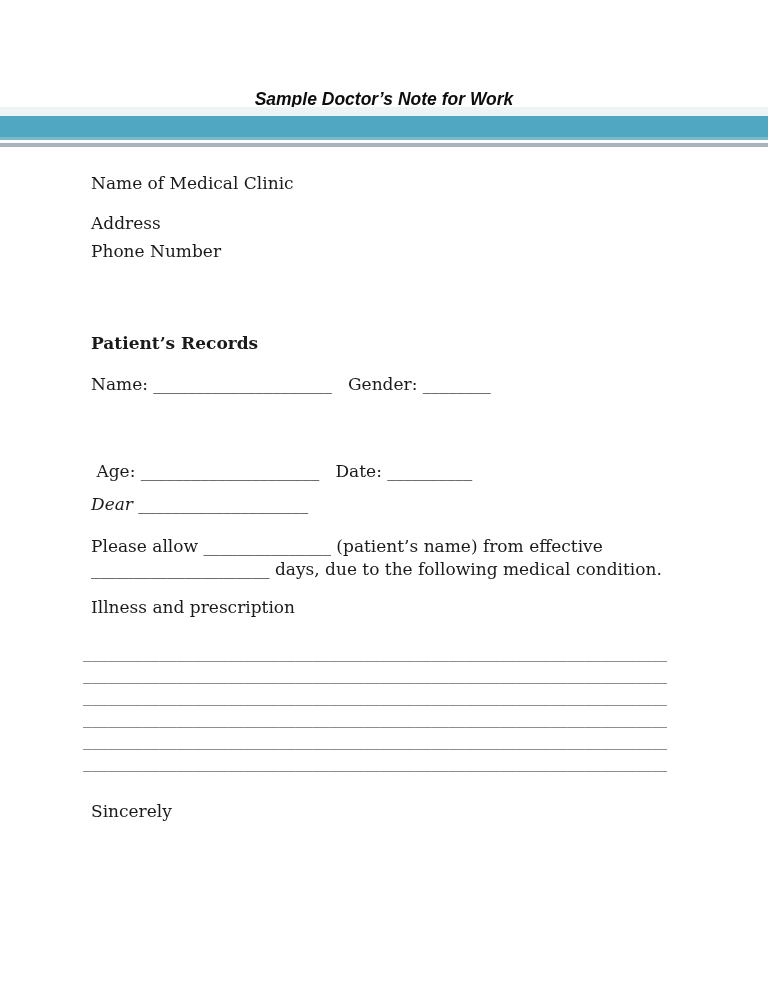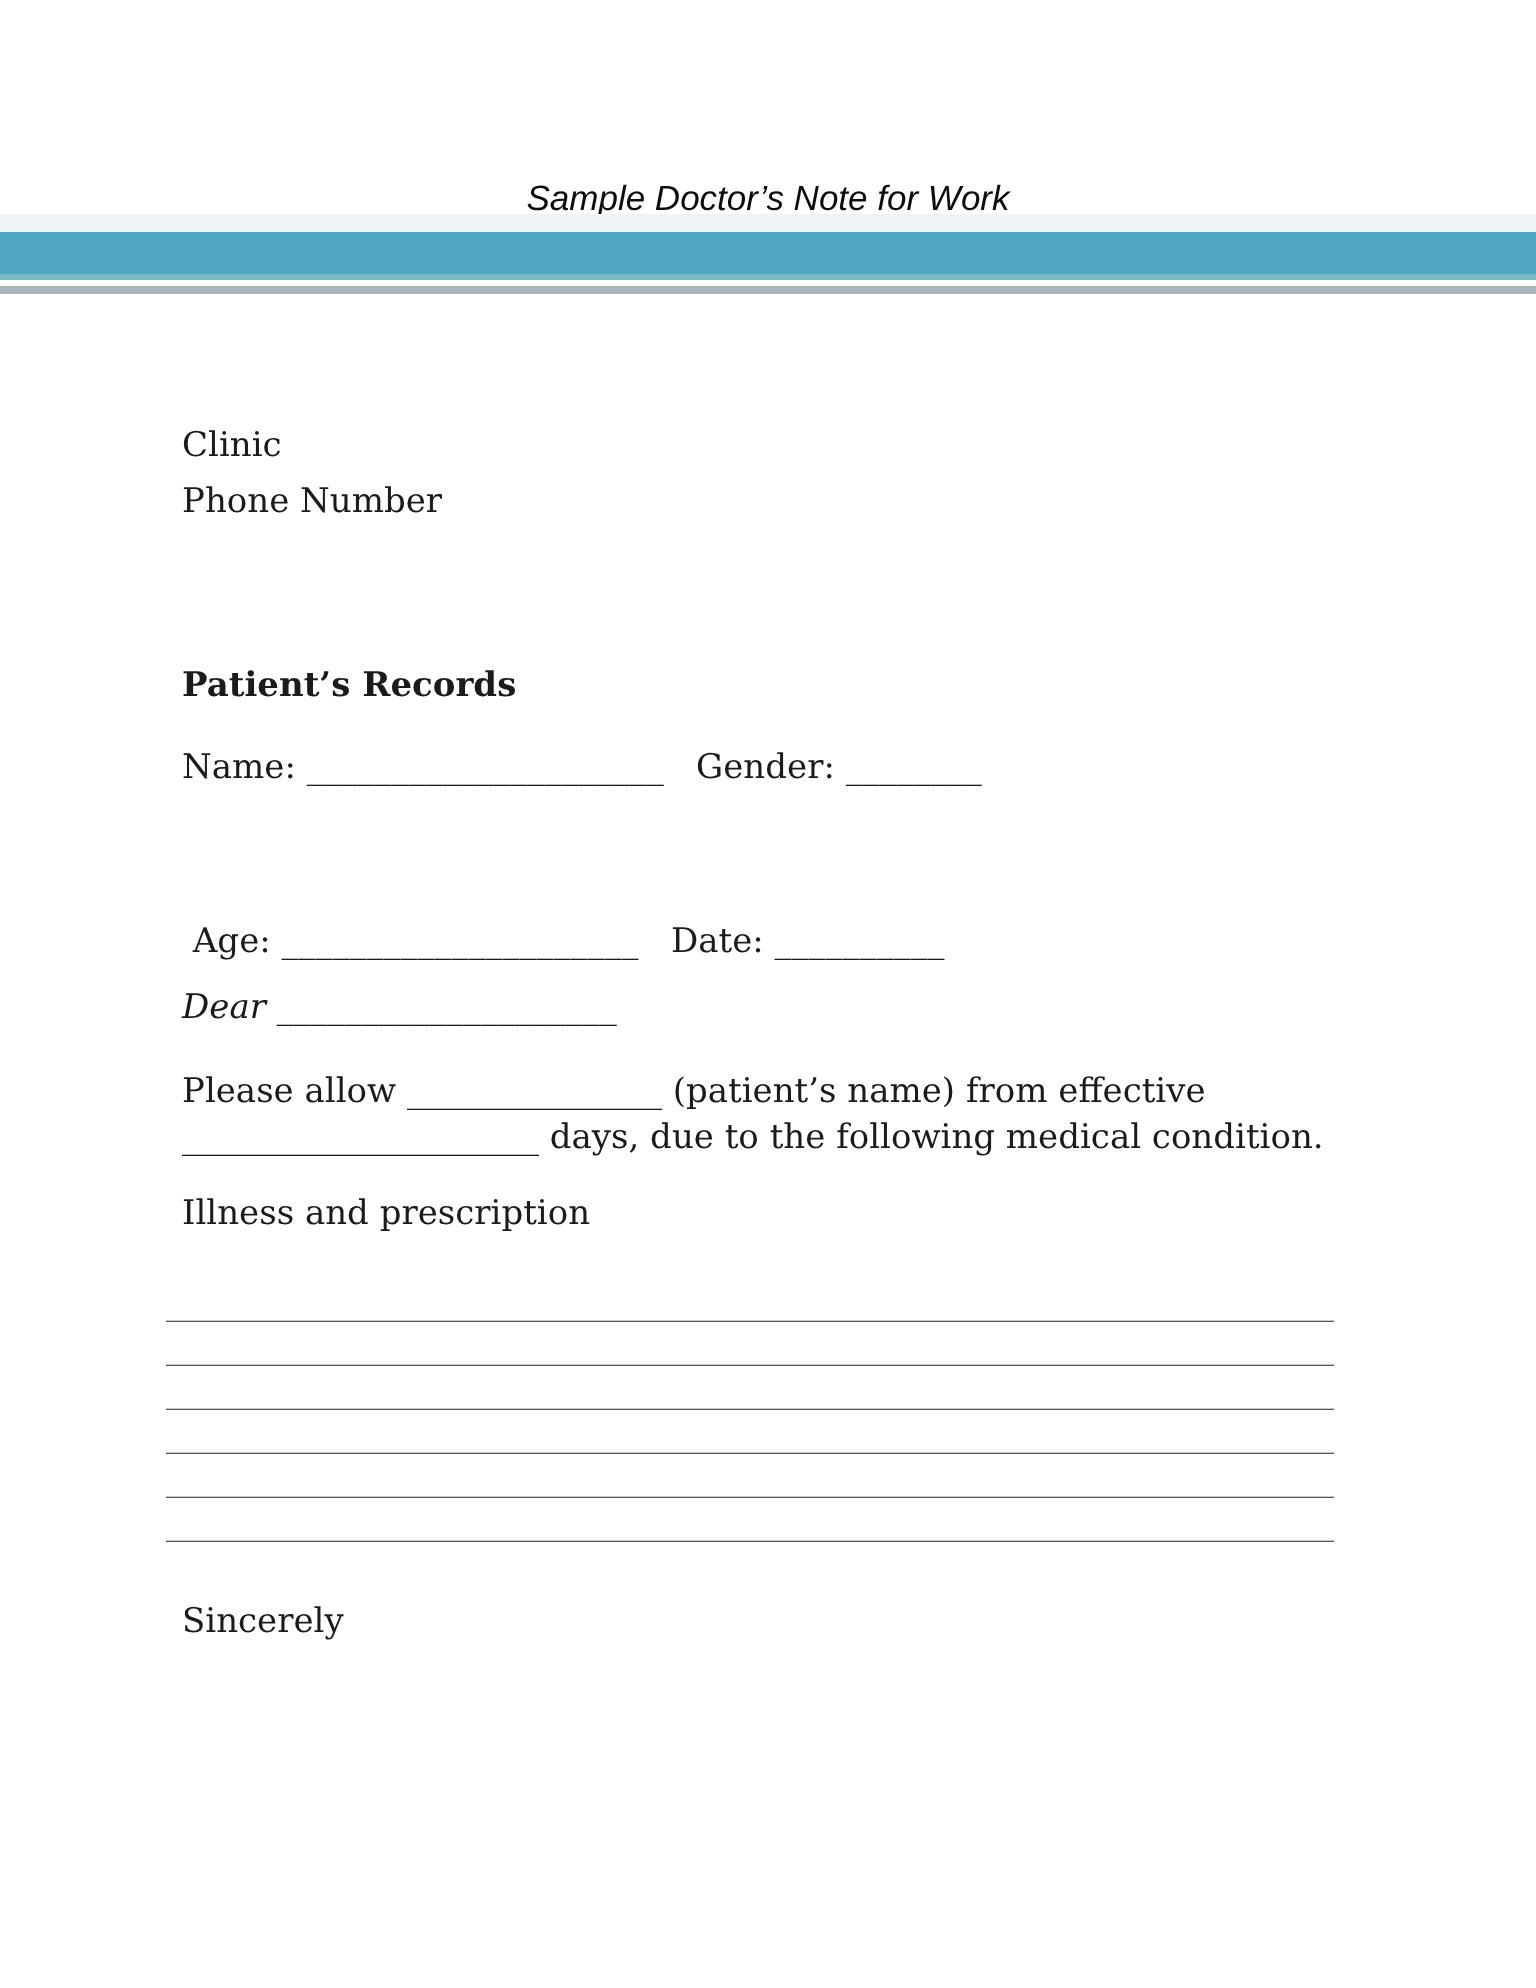--- a/index.html
+++ b/index.html
@@ -10,21 +10,21 @@
     background: #ffffff;
     overflow: hidden;
     font-family: "DejaVu Serif", serif;
     color: #1b1b1b;
   }
   .title {
     position: absolute;
     top: 88px; left: 0; width: 768px;
     text-align: center;
     font-family: "Liberation Sans", sans-serif;
-    font-weight: normal;
+    font-weight: bold;
     font-style: italic;
     font-size: 17.5px;
     line-height: 22px;
     color: #0d0d0d;
   }
   .strip { position: absolute; left: 0; width: 768px; }
   .strip-light { top: 107px; height: 9px; background: #eef3f6; }
   .strip-teal  { top: 116px; height: 21px; background: #4fa7c2; }
   .strip-teal2 { top: 137px; height: 3px;  background: #7cb9c8; }
   .strip-gray  { top: 143px; height: 4px;  background: #a9b5ba; }
@@ -66,21 +66,22 @@
 
 <div class="page">
 
   <div class="title">Sample Doctor’s Note for Work</div>
 
   <div class="strip strip-light"></div>
   <div class="strip strip-teal"></div>
   <div class="strip strip-teal2"></div>
   <div class="strip strip-gray"></div>
 
-  <div class="t pos-address">Clinic</div>
+  <div class="t pos-clinic">Name of Medical Clinic</div>
+  <div class="t pos-address">Address</div>
   <div class="t pos-phone">Phone Number</div>
 
   <div class="t pos-namegen">Name: _____________________   Gender: ________</div>
   <div class="t pos-records bold">Patient’s Records</div>
   <div class="t pos-agedate"> Age: _____________________   Date: __________</div>
 
   <div class="t pos-dear">Dear ____________________</div>
   <div class="t pos-request">Please allow _______________ (patient’s name) from effective
 _____________________ days, due to the following medical condition.</div>
   <div class="t pos-illness">Illness and prescription</div>

